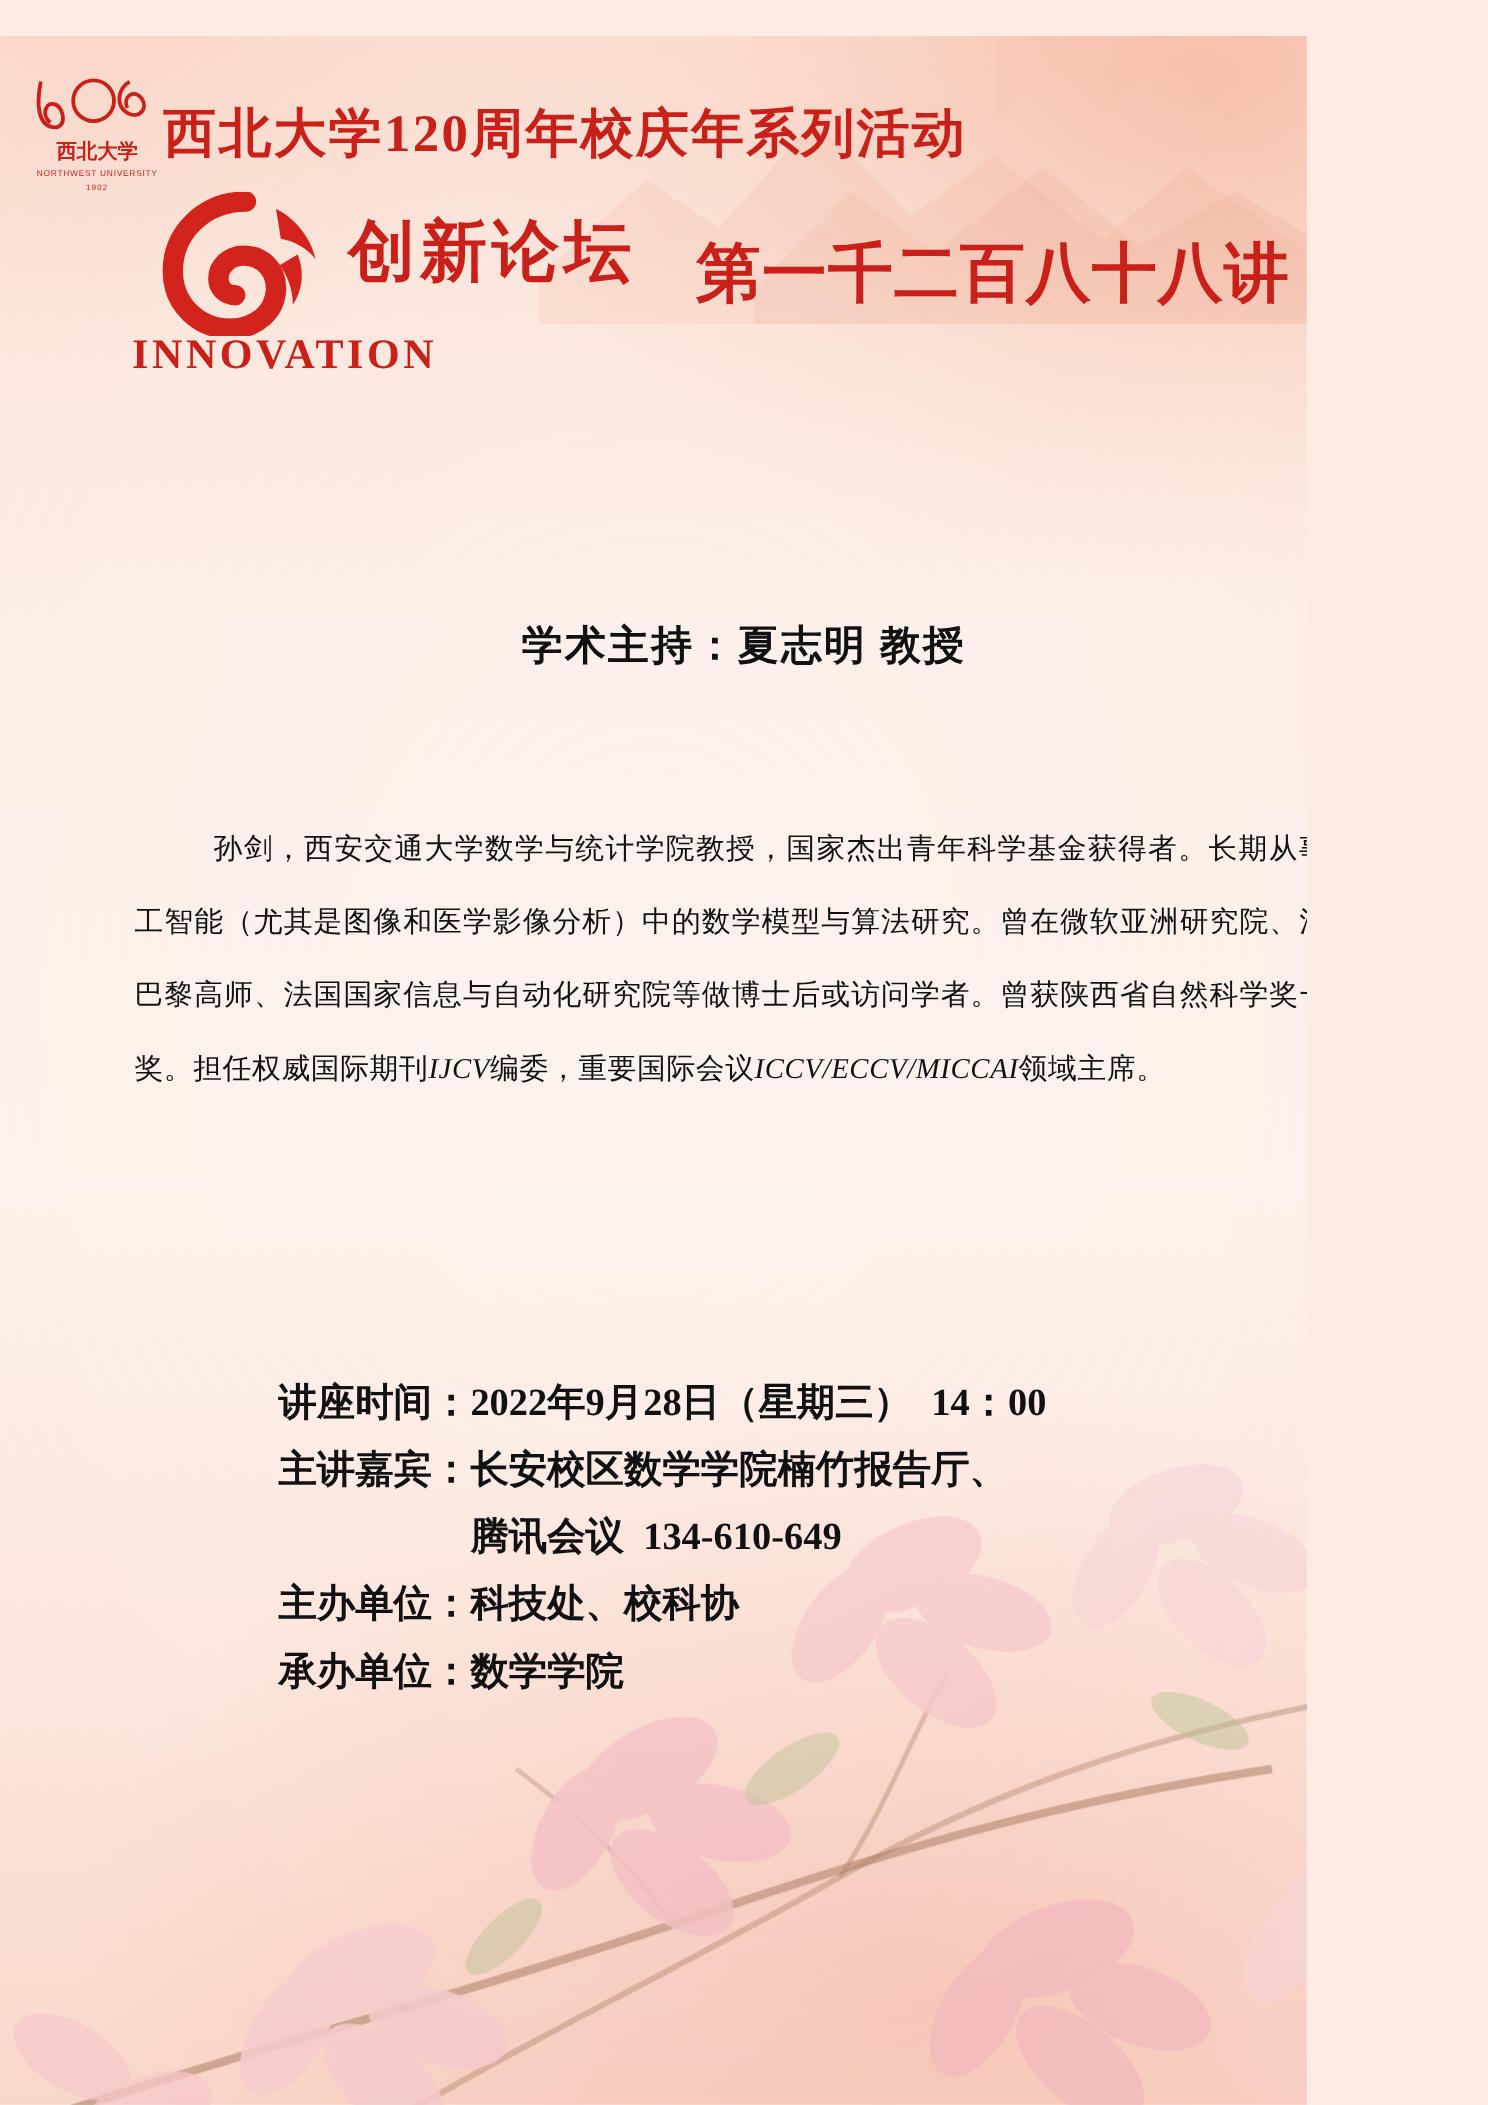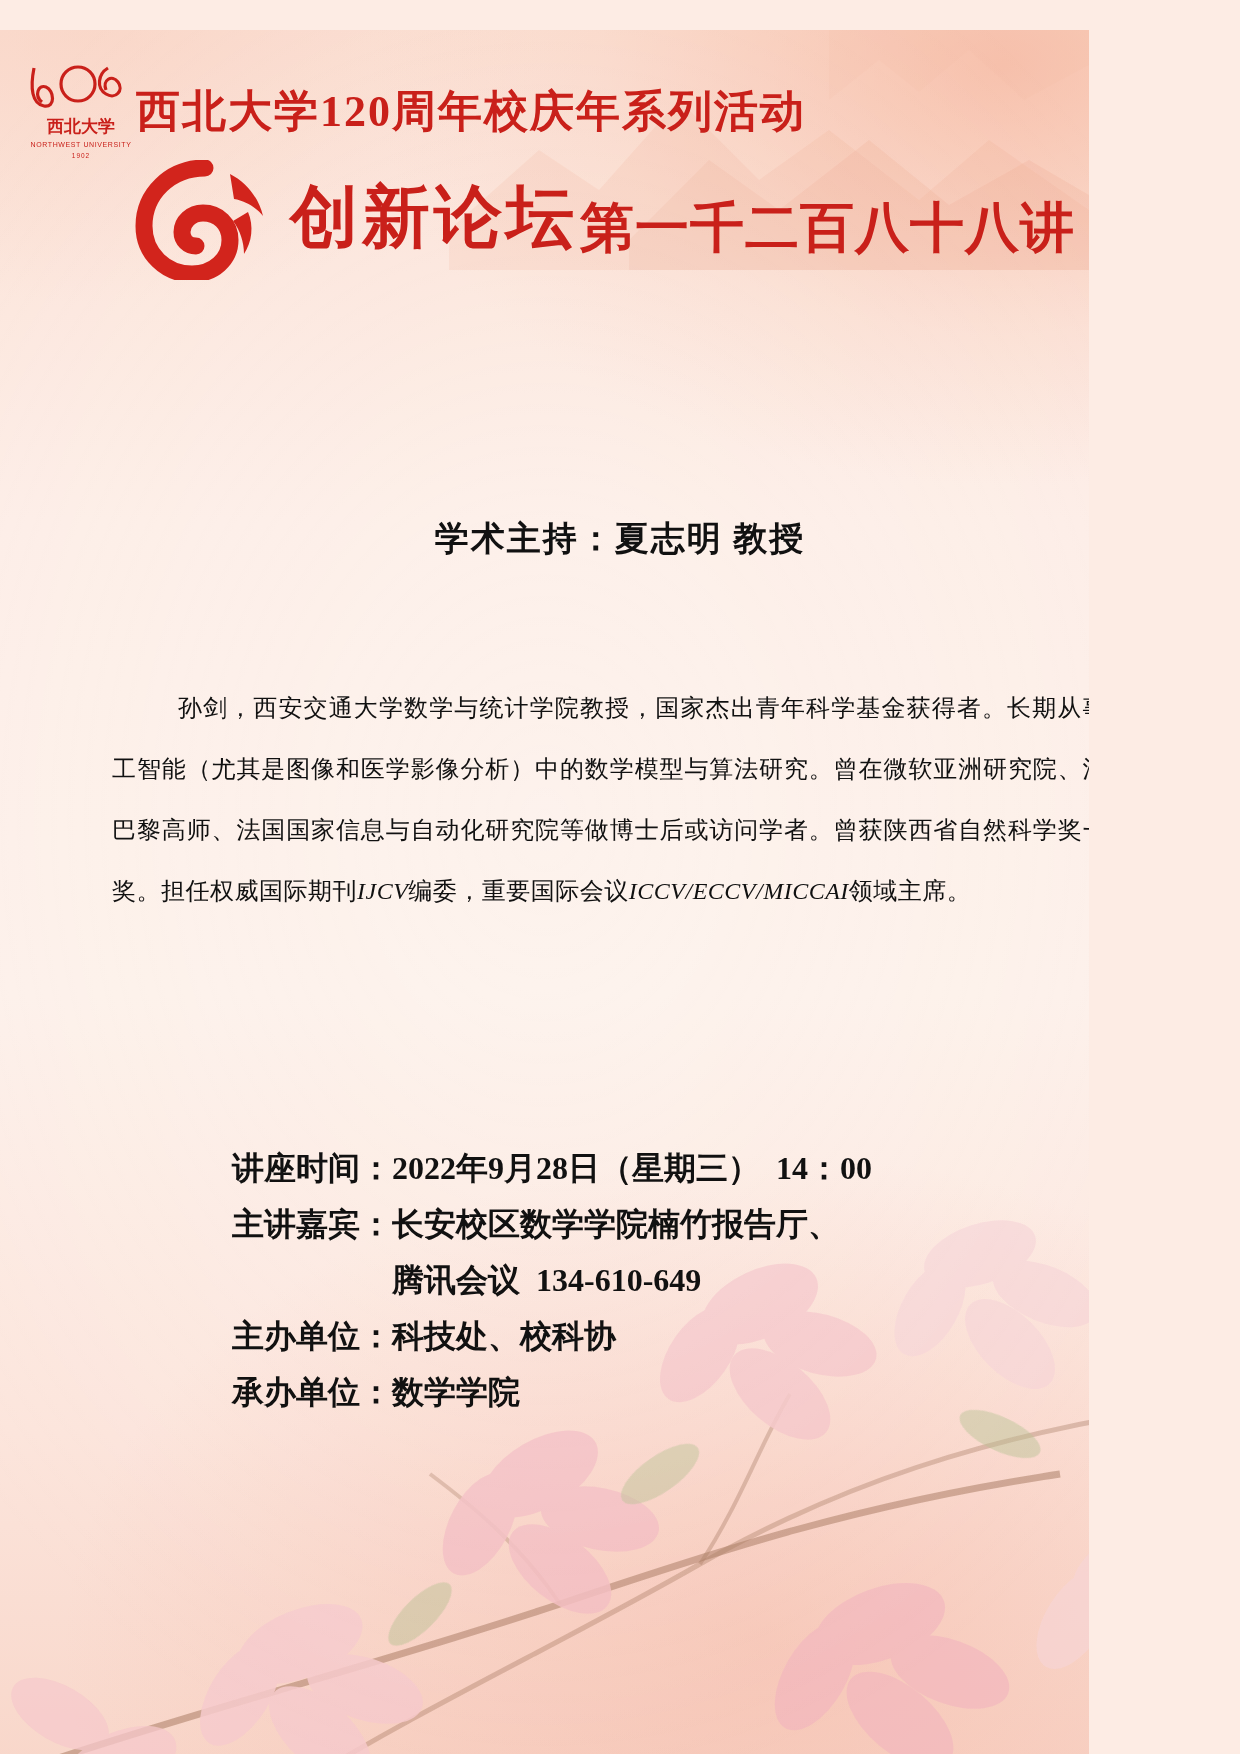--- a/index.html
+++ b/index.html
@@ -100,21 +100,21 @@
     font-size: 35px;
     font-weight: bold;
     letter-spacing: 3px;
     color: #c9201a;
   }
   .forum-name {
     position: absolute;
     left: 180px;
     top: 22px;
     font-family: "Liberation Serif", "DejaVu Serif", serif;
-    font-size: 68px;
+    font-size: 56px;
     font-weight: bold;
     color: #c9201a;
     letter-spacing: 4px;
     white-space: nowrap;
   }
   .forum-no {
     position: absolute;
     left: 430px;
     top: 42px;
     font-family: "Liberation Serif", "DejaVu Serif", serif;
@@ -281,20 +281,21 @@
     </svg>
     <div class="anniv-title">西北大学120周年校庆年系列活动</div>
   </div>
 
   <div class="innov-wrap">
     <svg class="innov-mark" viewBox="0 0 150 120">
       <path d="M75,8 C40,8 14,34 14,66 C14,94 36,114 62,114 C84,114 100,99 100,80 C100,64 88,53 73,53 C61,53 52,62 52,72 C52,80 58,86 66,86" fill="none" stroke="#d2241c" stroke-width="17" stroke-linecap="round"></path>
       <path d="M100,14 C116,22 129,38 133,56 C127,48 116,41 104,39 Z" fill="#d2241c"></path>
       <path d="M118,52 C124,66 122,82 114,94 C114,82 110,70 103,61 Z" fill="#d2241c"></path>
     </svg>
+    <div class="innov-word">INNOVATION</div>
     <div class="forum-name">创新论坛</div>
     <div class="forum-no" style="left:470px;">第一千二百八十八讲</div>
   </div>
 
 
   <div class="speakers">
     <div>学术主持：夏志明 教授</div>
   </div>
 
   <div class="bio"><span>孙剑，西安交通大学数学与统计学院教授，国家杰出青年科学基金获得者。长期从事人工智能（尤其是图像和医学影像分析）中的数学模型与算法研究。曾在微软亚洲研究院、法国巴黎高师、法国国家信息与自动化研究院等做博士后或访问学者。曾获陕西省自然科学奖一等奖。担任权威国际期刊</span><i>IJCV</i><span>编委，重要国际会议</span><i>ICCV/ECCV/MICCAI</i><span>领域主席。</span></div>

